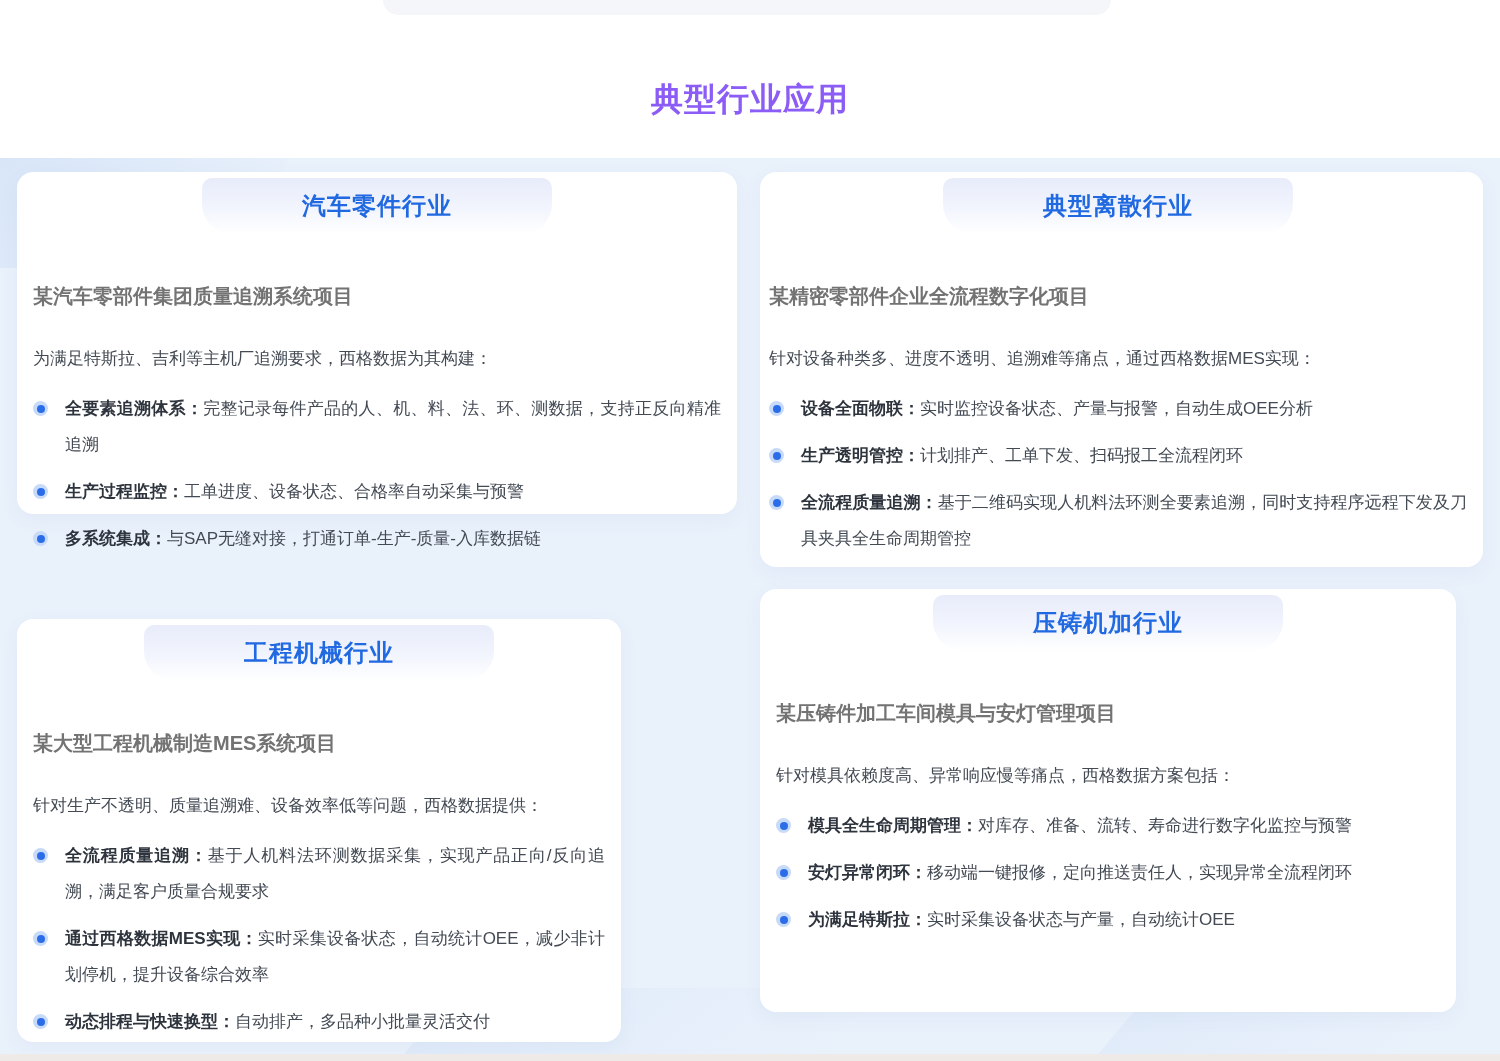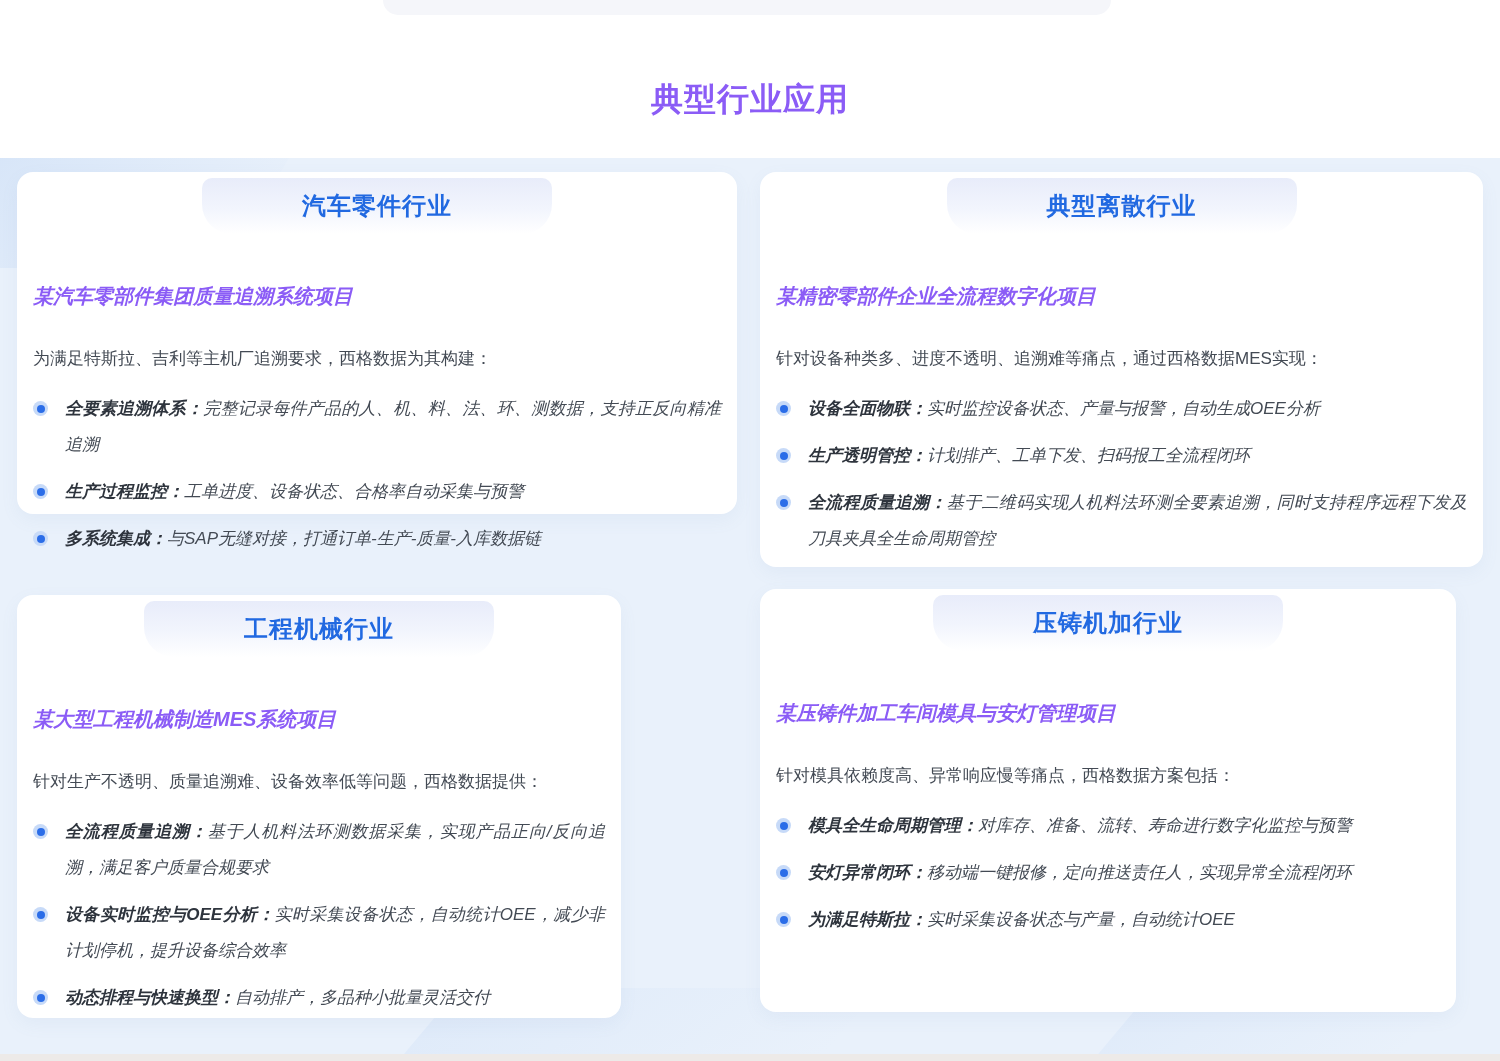--- a/index.html
+++ b/index.html
@@ -38,42 +38,41 @@
     position: absolute; left: 0; top: 1054px; width: 1500px; height: 7px;
     background: #edeae8;
   }
 
   .card {
     position: absolute; background: #ffffff; border-radius: 16px;
     box-shadow: 0 6px 18px rgba(110, 140, 190, 0.07);
     padding: 0 16px;
   }
   .card-1 { left: 17px;  top: 172px; width: 720px; height: 342px; }
-  .card-2 { left: 760px; top: 172px; width: 723px; height: 395px; }
-  .card-3 { left: 17px;  top: 595px; width: 604px; height: 423px; }
+  .card-2 { left: 760px; top: 172px; width: 723px; height: 395px; padding-left: 9px; }
+  .card-3 { left: 17px;  top: 619px; width: 604px; height: 423px; }
   .card-4 { left: 760px; top: 589px; width: 696px; height: 423px; }
 
   .card-tag-pill {
     width: 350px; height: 56px; margin: 6px auto 0 auto;
     display: flex; align-items: center; justify-content: center;
     background: linear-gradient(180deg, #e8ecfa 0%, #f2f5fd 55%, #ffffff 100%);
     border-radius: 10px 10px 30px 30px;
   }
   .card-tag {
     font-size: 24px; font-weight: bold; color: #2169e1; letter-spacing: 1px;
   }
   .card-heading {
-    margin-top: 48px; font-size: 20px; font-weight: bold; color: #8b5cf6;
+    margin-top: 48px; font-size: 20px; font-weight: bold; color: #737373;
     line-height: 28px;
-    font-style: italic;
   }
   .card-intro {
     margin-top: 36px; font-size: 17px; color: #434a54; line-height: 26px;
   }
-  .bullets { margin-top: 19px; list-style: none; font-style: italic; }
+  .bullets { margin-top: 19px; list-style: none; }
   .bullet {
     display: flex; align-items: flex-start;
     margin-bottom: 11px;
   }
   .bullet-dot {
     flex: 0 0 15px; width: 15px; height: 15px; margin-top: 10px; margin-right: 17px;
     background: #c7daf8; border-radius: 50%;
     display: flex; align-items: center; justify-content: center;
   }
   .bullet-dot::after {
@@ -150,21 +149,21 @@
     </div>
     <h3 class="card-heading">某大型工程机械制造MES系统项目</h3>
     <p class="card-intro">针对生产不透明、质量追溯难、设备效率低等问题，西格数据提供：</p>
     <ul class="bullets">
       <li class="bullet">
         <span class="bullet-dot"></span>
         <p class="bullet-text-wrap"><span class="bullet-label">全流程质量追溯：</span><span>基于人机料法环测数据采集，实现产品正向/反向追溯，满足客户质量合规要求</span></p>
       </li>
       <li class="bullet">
         <span class="bullet-dot"></span>
-        <p class="bullet-text-wrap"><span class="bullet-label">设备实时监控与OEE分析：</span><span>实时采集设备状态，自动统计OEE，减少非计划停机，提升设备综合效率</span></p>
+        <p class="bullet-text-wrap"><span class="bullet-label">通过西格数据MES实现：</span><span>实时采集设备状态，自动统计OEE，减少非计划停机，提升设备综合效率</span></p>
       </li>
       <li class="bullet">
         <span class="bullet-dot"></span>
         <p class="bullet-text-wrap"><span class="bullet-label">动态排程与快速换型：</span><span>自动排产，多品种小批量灵活交付</span></p>
       </li>
     </ul>
   </div>
 
   <div class="card card-4">
     <div class="card-tag-pill">

